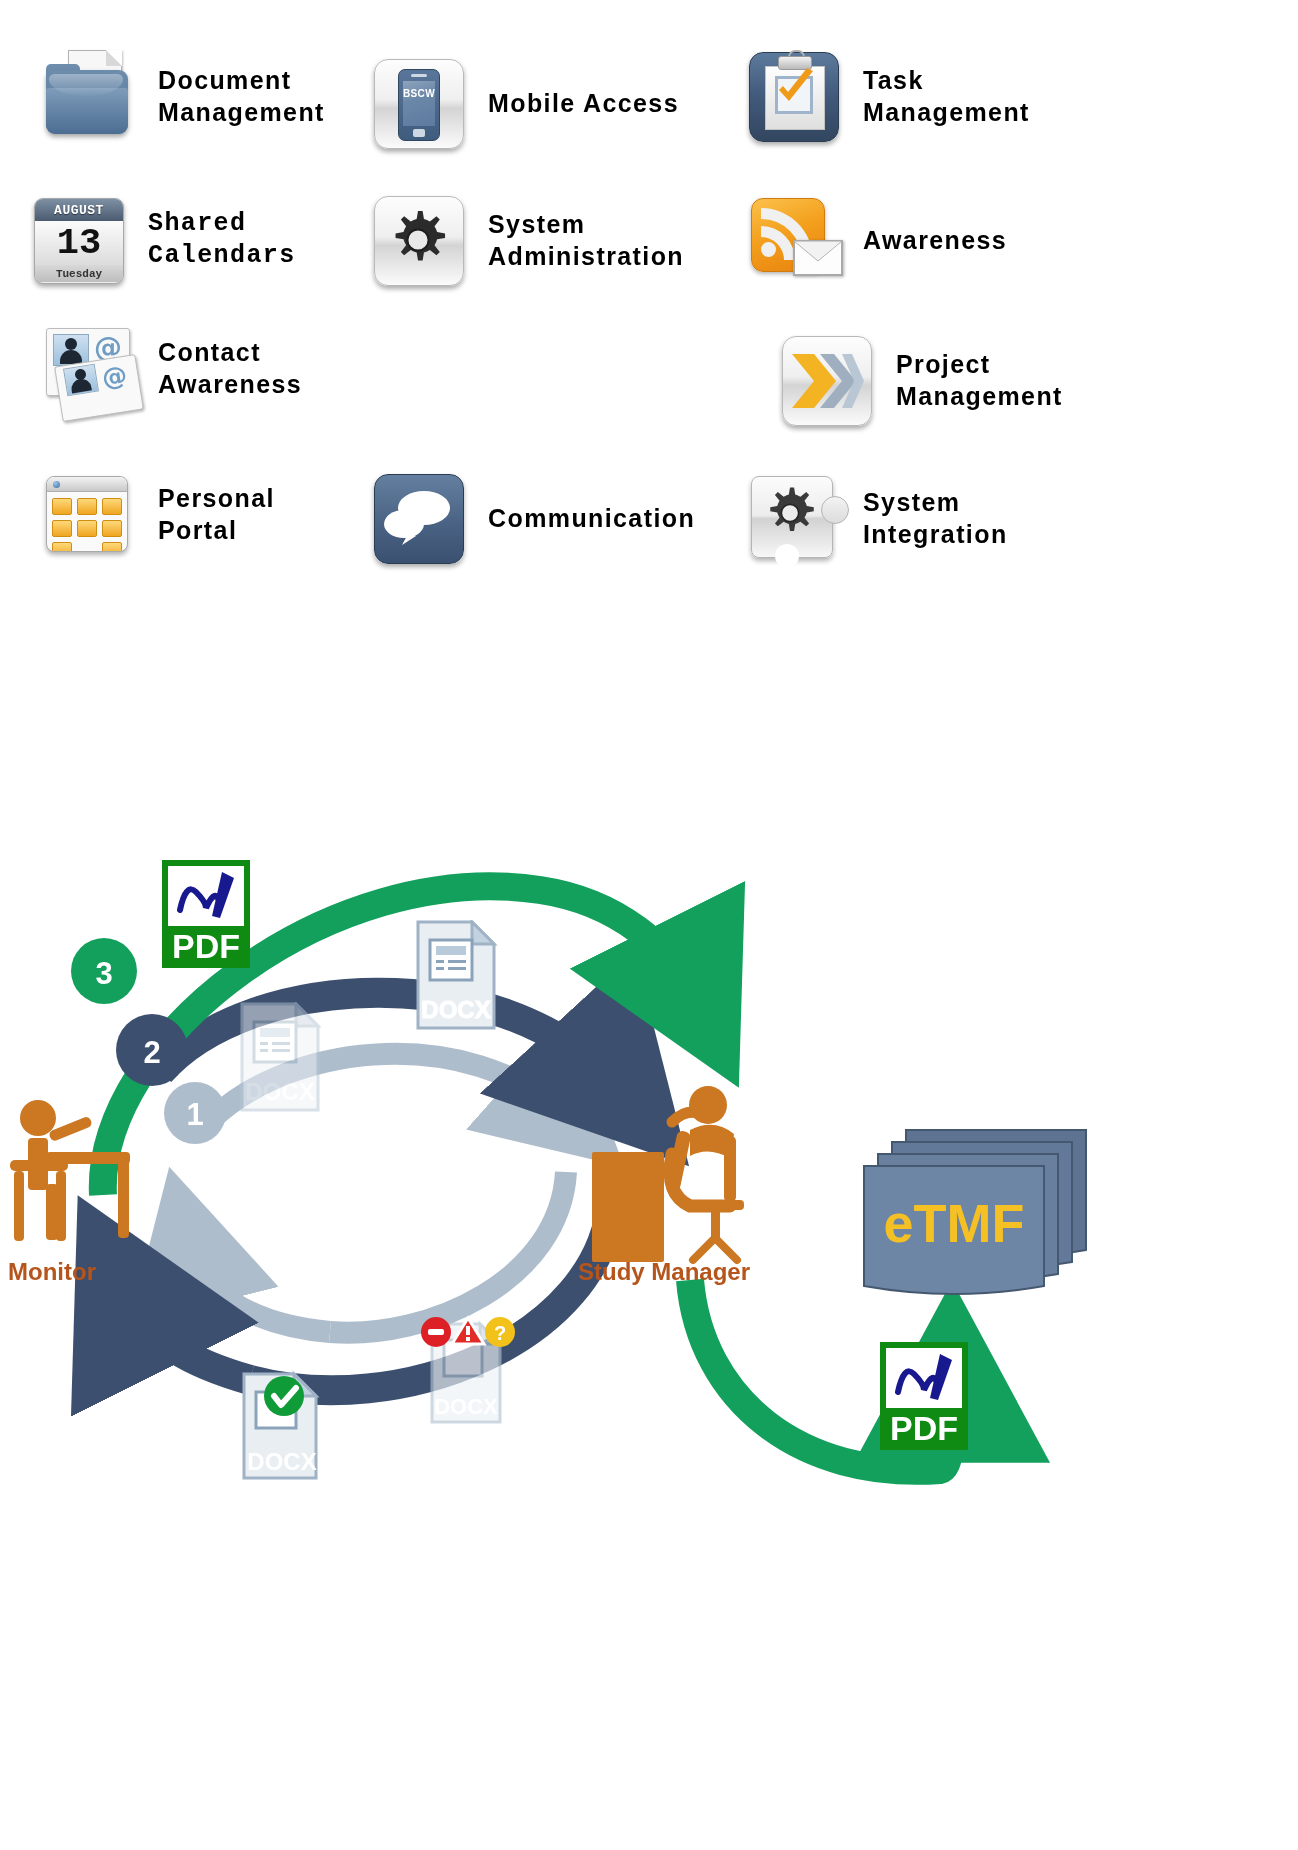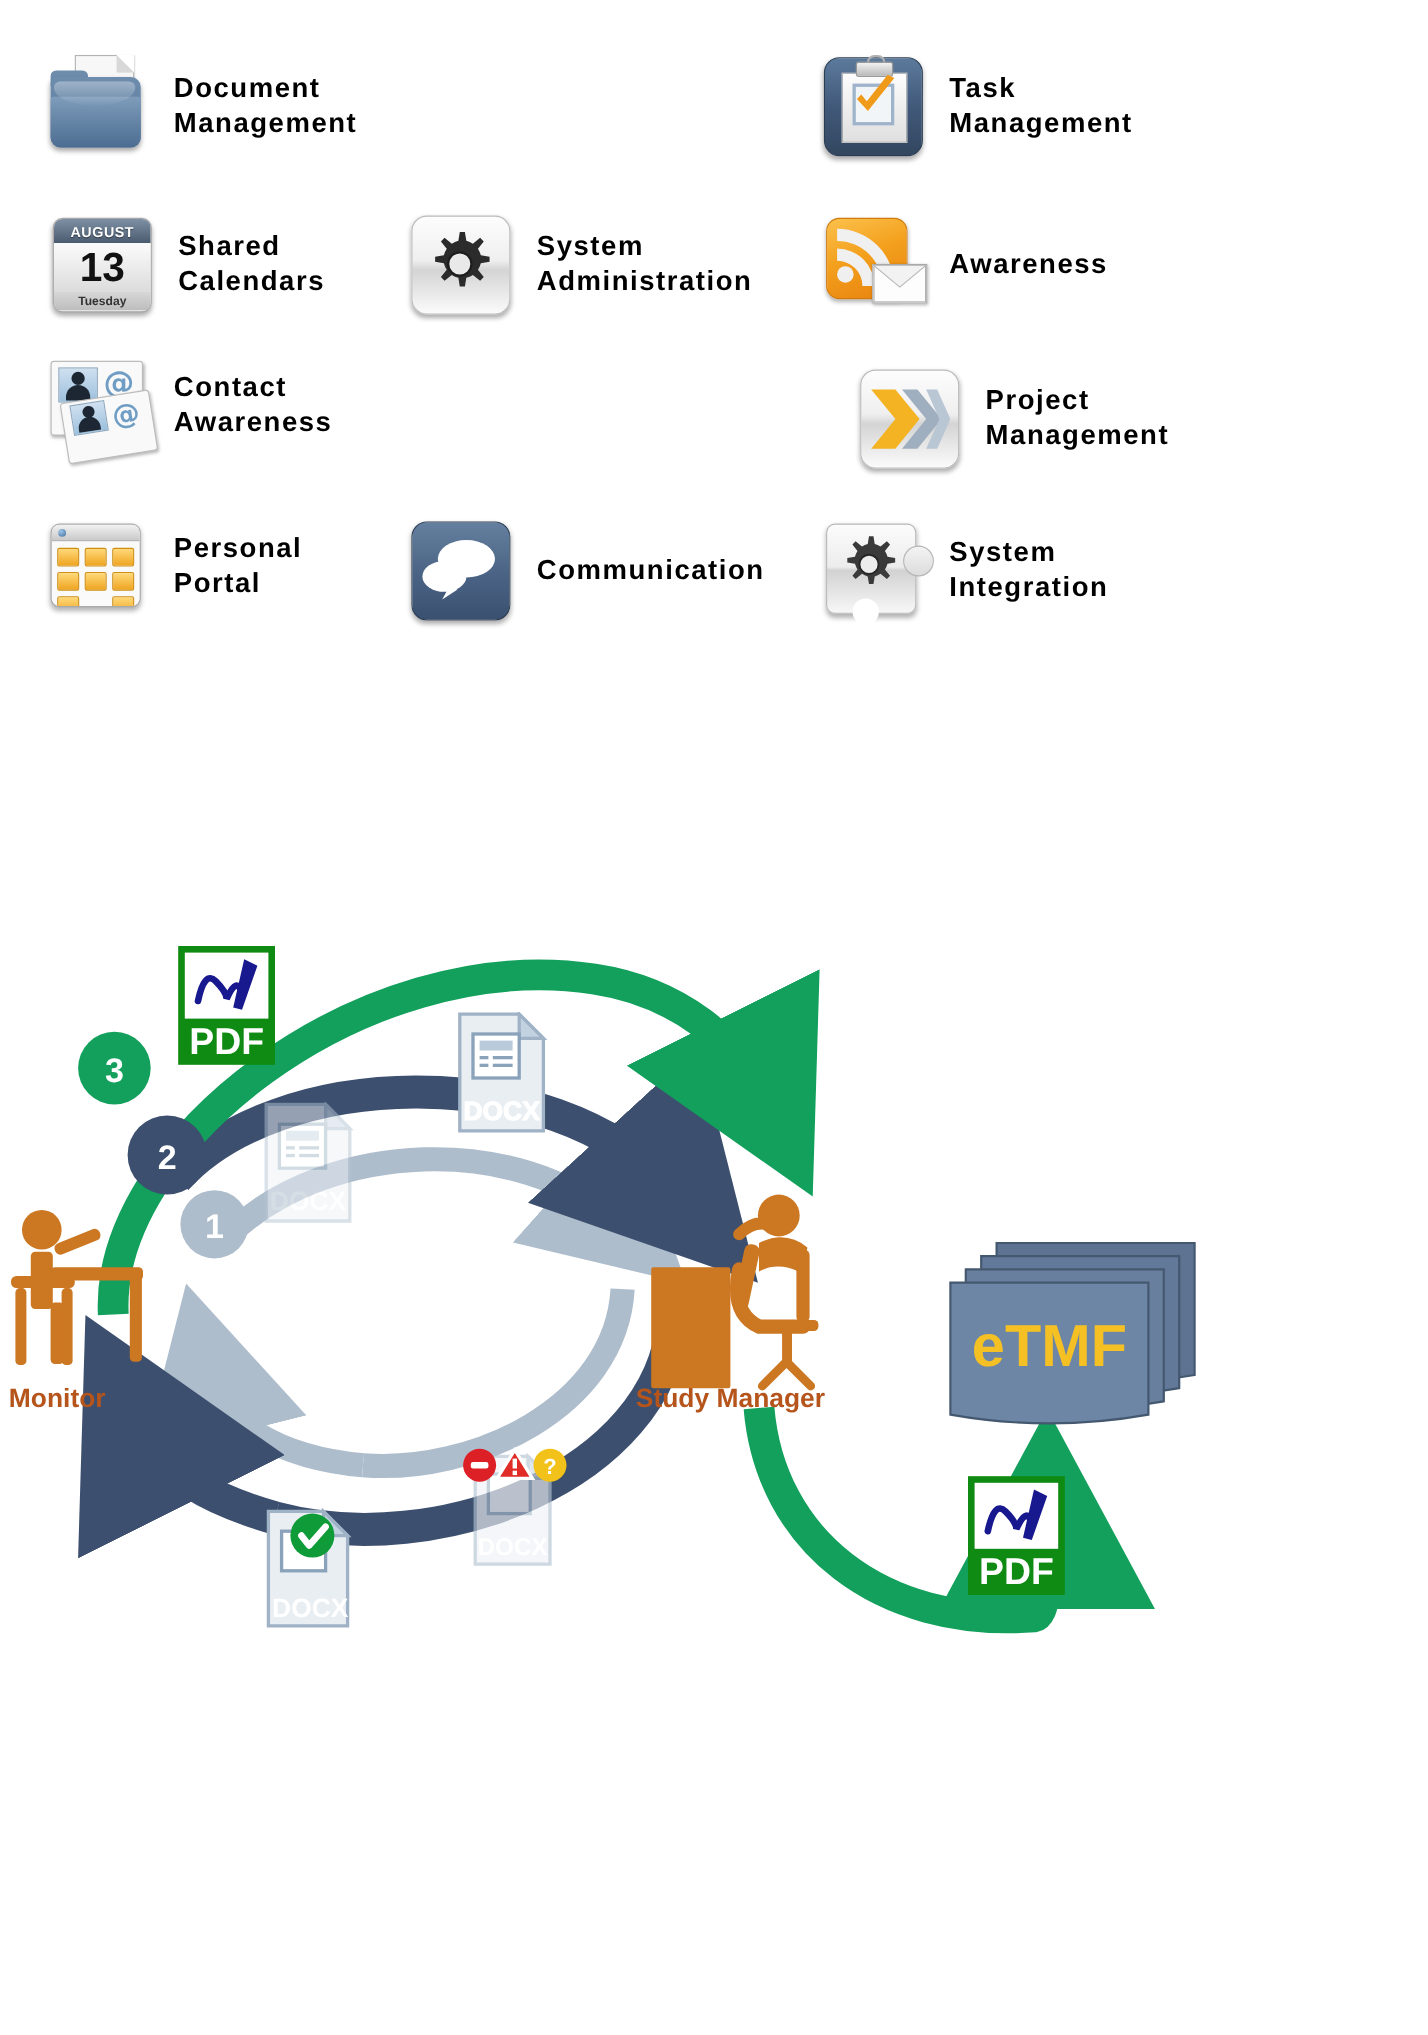--- a/index.html
+++ b/index.html
@@ -131,38 +131,50 @@
       </div>
       <div class="dm-folder-tab"></div>
       <div class="dm-folder-back"></div>
       <div class="dm-folder-front"></div>
       <div class="dm-gloss"></div>
     </div>
     <div class="feature-label">Document
 Management</div>
   </div>
 
+  <div class="feature-cell" style="left:370px;top:55px;">
+    <div class="feature-icon">
+      <div class="plate"></div>
+      <div class="mb-body">
+        <div class="mb-speaker"></div>
+        <div class="mb-screen"></div>
+        <div class="mb-txt">BSCW</div>
+        <div class="mb-home"></div>
+      </div>
+    </div>
+    <div class="feature-label">Mobile Access</div>
+  </div>
 
   <div class="feature-cell" style="left:745px;top:48px;">
     <div class="feature-icon">
       <div class="plate-blue"></div>
       <div class="tm-paper"></div>
       <div class="tm-clip-arc"></div>
       <div class="tm-clip"></div>
       <div class="tm-box"></div>
       <svg class="tm-check" viewBox="0 0 44 44">
         <path d="M6 24 L16 35 L40 5 L34 2 L15 26 L10 20 Z" fill="#f09a1a"></path>
         <path d="M6 24 L16 35 L40 5 L34 2 L15 26 L10 20 Z" fill="url(#cg)" opacity="0"></path>
       </svg>
     </div>
     <div class="feature-label">Task
 Management</div>
   </div>
 
-  <div class="feature-cell" style="left:44px;top:192px;">
+  <div class="feature-cell" style="left:30px;top:192px;font-family:Liberation Mono, monospace;">
     <div class="feature-icon">
       <div class="cal">
         <div class="cal-top">AUGUST</div>
         <div class="cal-day">13</div>
         <div class="cal-wd">Tuesday</div>
       </div>
     </div>
     <div class="feature-label">Shared
 Calendars</div>
   </div>

